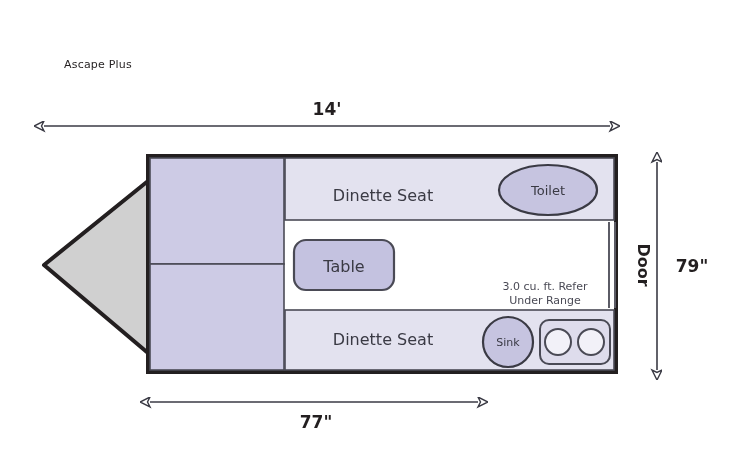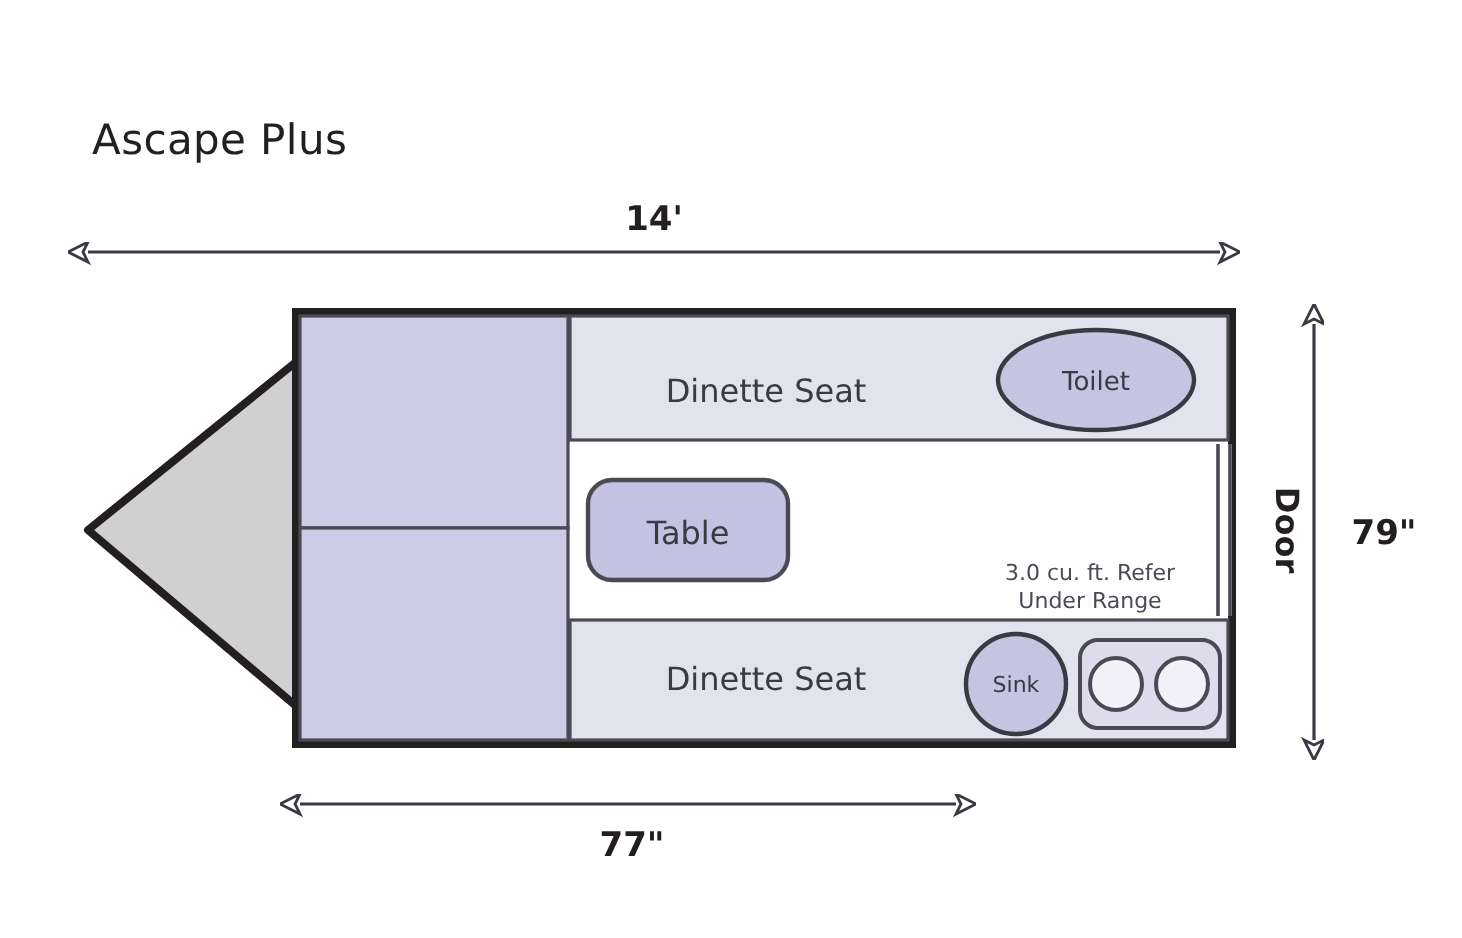--- a/index.html
+++ b/index.html
@@ -17,23 +17,23 @@
 
   #floorplan-root {
     position: absolute;
     left: 0; top: 0;
     width: 731px;
     height: 469px;
   }
 
   .plan-title {
     position: absolute;
-    left: 46px;
+    left: 64px;
     top: 58px;
-    font-size: 21px;
+    font-size: 11px;
     color: #231f20;
     font-family: "DejaVu Sans", "Liberation Sans", sans-serif;
     letter-spacing: 0.2px;
     white-space: nowrap;
   }
 
   svg.plan-svg {
     position: absolute;
     left: 0;
     top: 0;

